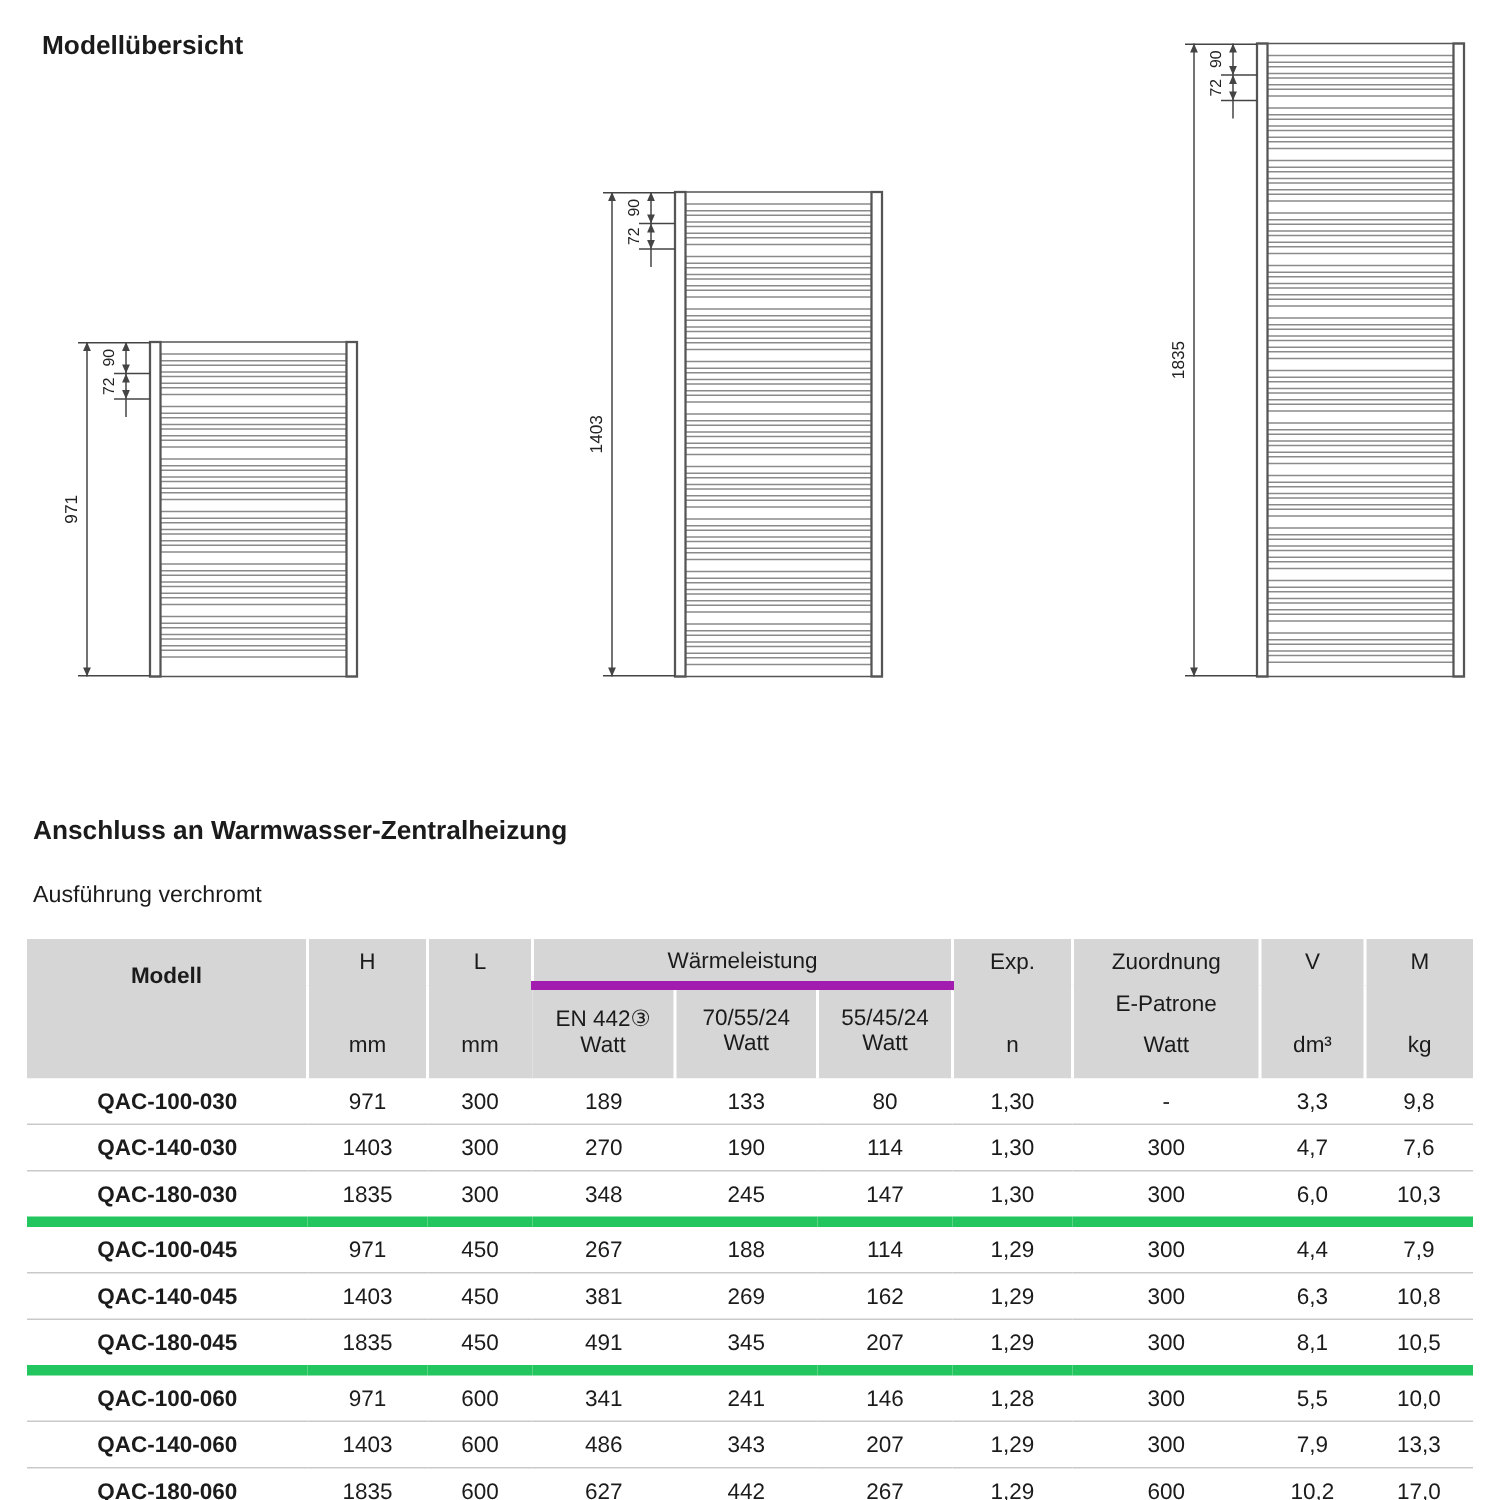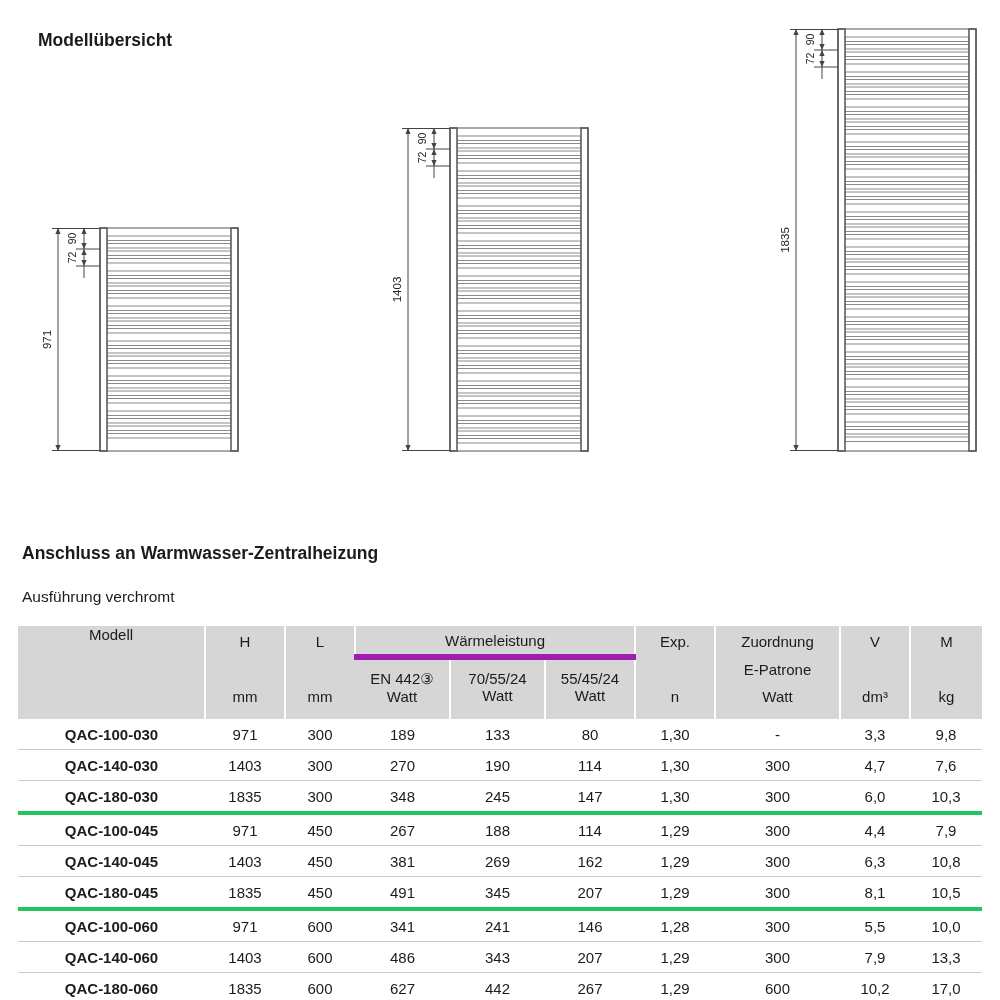--- a/index.html
+++ b/index.html
@@ -2,50 +2,50 @@
 <html><head>
 <meta charset="utf-8">
 <style>
   html,body{margin:0;padding:0;}
   body{
     width:1000px;height:1000px;background:#ffffff;
     font-family:"Liberation Sans",sans-serif;color:#1b1b1b;
     position:relative;overflow:hidden;
   }
   .top-section{position:relative;height:505px;}
-  .page-title{position:absolute;top:14px;left:22px;font-size:17.5px;font-weight:bold;margin:16px;}
+  .page-title{position:absolute;top:14px;left:22px;font-size:17.5px;font-weight:bold;margin:6px;}
   .diagram{position:absolute;}
   #diagram-small{left:42px;bottom:50px;}
   #diagram-medium{left:392px;bottom:50px;}
   #diagram-large{left:780px;bottom:50px;}
   .section-title{margin:38px 0 0 22px;font-size:17.5px;font-weight:bold;}
   .subtitle{margin:24px 0 0 22px;font-size:15.5px;}
   table.spec{
     margin:20px 0 0 18px;border-collapse:collapse;width:964px;
     table-layout:fixed;font-size:15px;
   }
   thead th{
     background:#d6d6d6;font-weight:normal;text-align:center;
     padding:0;border-left:2px solid #ffffff;vertical-align:top;
   }
   thead tr th:first-child{border-left:none;}
   tr.hA{height:28px;}
   tr.hB{height:62px;}
-  th.modell-th{font-weight:normal;font-size:15px;}
+  th.modell-th{font-weight:bold;padding-top:16px;font-size:15px;}
   th.waerme{border-bottom:6px solid #a21caf;vertical-align:middle;height:28px;}
   .vstack{height:88px;box-sizing:border-box;padding:7px 0 9px;display:flex;
     flex-direction:column;justify-content:space-between;align-items:center;}
   .vstack2{height:58px;box-sizing:border-box;padding:6px 0 10px;display:flex;
     flex-direction:column;justify-content:center;align-items:center;}
   tbody td{
     height:30px;text-align:center;border-bottom:1px solid #c9c9c9;
     padding:0;background:#ffffff;
   }
   tbody td.model{font-weight:bold;}
-  tr.gend td{border-bottom:4px solid #22c55e;}
+  tr.gend td{border-bottom:7px solid #22c55e;}
   tr.lastrow td{border-bottom:4px solid #3f3f3f;}
 </style>
 </head>
 <body>
 
 <div class="top-section">
   <h1 class="page-title">Modellübersicht</h1>
   <svg id="diagram-small" class="diagram" width="200" height="231" viewBox="0 0 200 231">
       <g transform="translate(0,4)">
         <rect x="65" y="8" width="124" height="4.5" fill="#ffffff" stroke="#8a8a8a" stroke-width="1"></rect>

